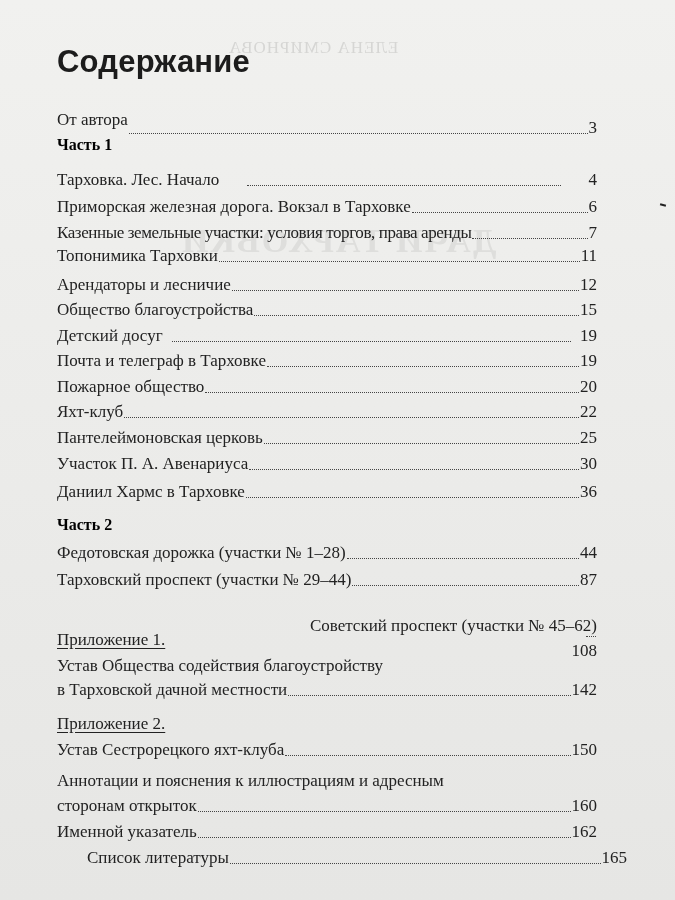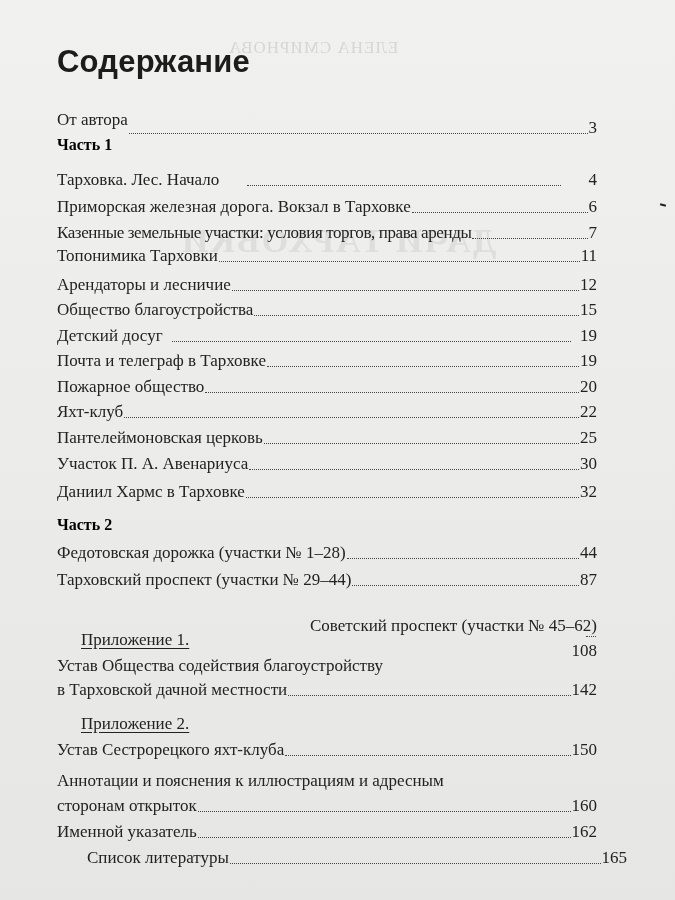--- a/index.html
+++ b/index.html
@@ -22,21 +22,21 @@
     font-family: "Liberation Sans", "DejaVu Sans", sans-serif;
     font-size: 31px; font-weight: bold; color: #1c1c1c; letter-spacing: 0.2px;
   }
   .part {
     position: absolute; left: 57px;
     font-family: Liberation Serif, serif;
     font-size: 16px; font-weight: bold; color: #000000;
   }
   .appendix {
     position: absolute; left: 57px; font-size: 17px; text-decoration: underline;
-    text-underline-offset: 3px; color: #222; margin-left: 24px;
+    text-underline-offset: 3px; color: #222;
   }
   .row {
     position: absolute; left: 57px; width: 540px; height: 22px;
     display: flex; align-items: flex-end; font-size: 17px; line-height: 20px;
   }
   .row .label { white-space: nowrap; }
   .row .dots {
     flex: 1; border-bottom: 1.5px dotted #444; margin: 0 1px 4px 1px; min-width: 10px;
   }
   .row .pg { white-space: nowrap; text-align: right; }
@@ -117,21 +117,21 @@
     <span class="pg">25</span>
   </div>
   <div class="row" style="top:452px;">
     <span class="label">Участок П. А. Авенариуса</span>
     <span class="dots"></span>
     <span class="pg">30</span>
   </div>
   <div class="row" style="top:480px;">
     <span class="label">Даниил Хармс в Тарховке</span>
     <span class="dots"></span>
-    <span class="pg">32</span>
+    <span class="pg">36</span>
   </div>
 
   <div class="part" style="top:516px;">Часть 2</div>
 
   <div class="row" style="top:541px;">
     <span class="label">Федотовская дорожка (участки № 1–28)</span>
     <span class="dots"></span>
     <span class="pg">44</span>
   </div>
   <div class="row" style="top:568px;">

